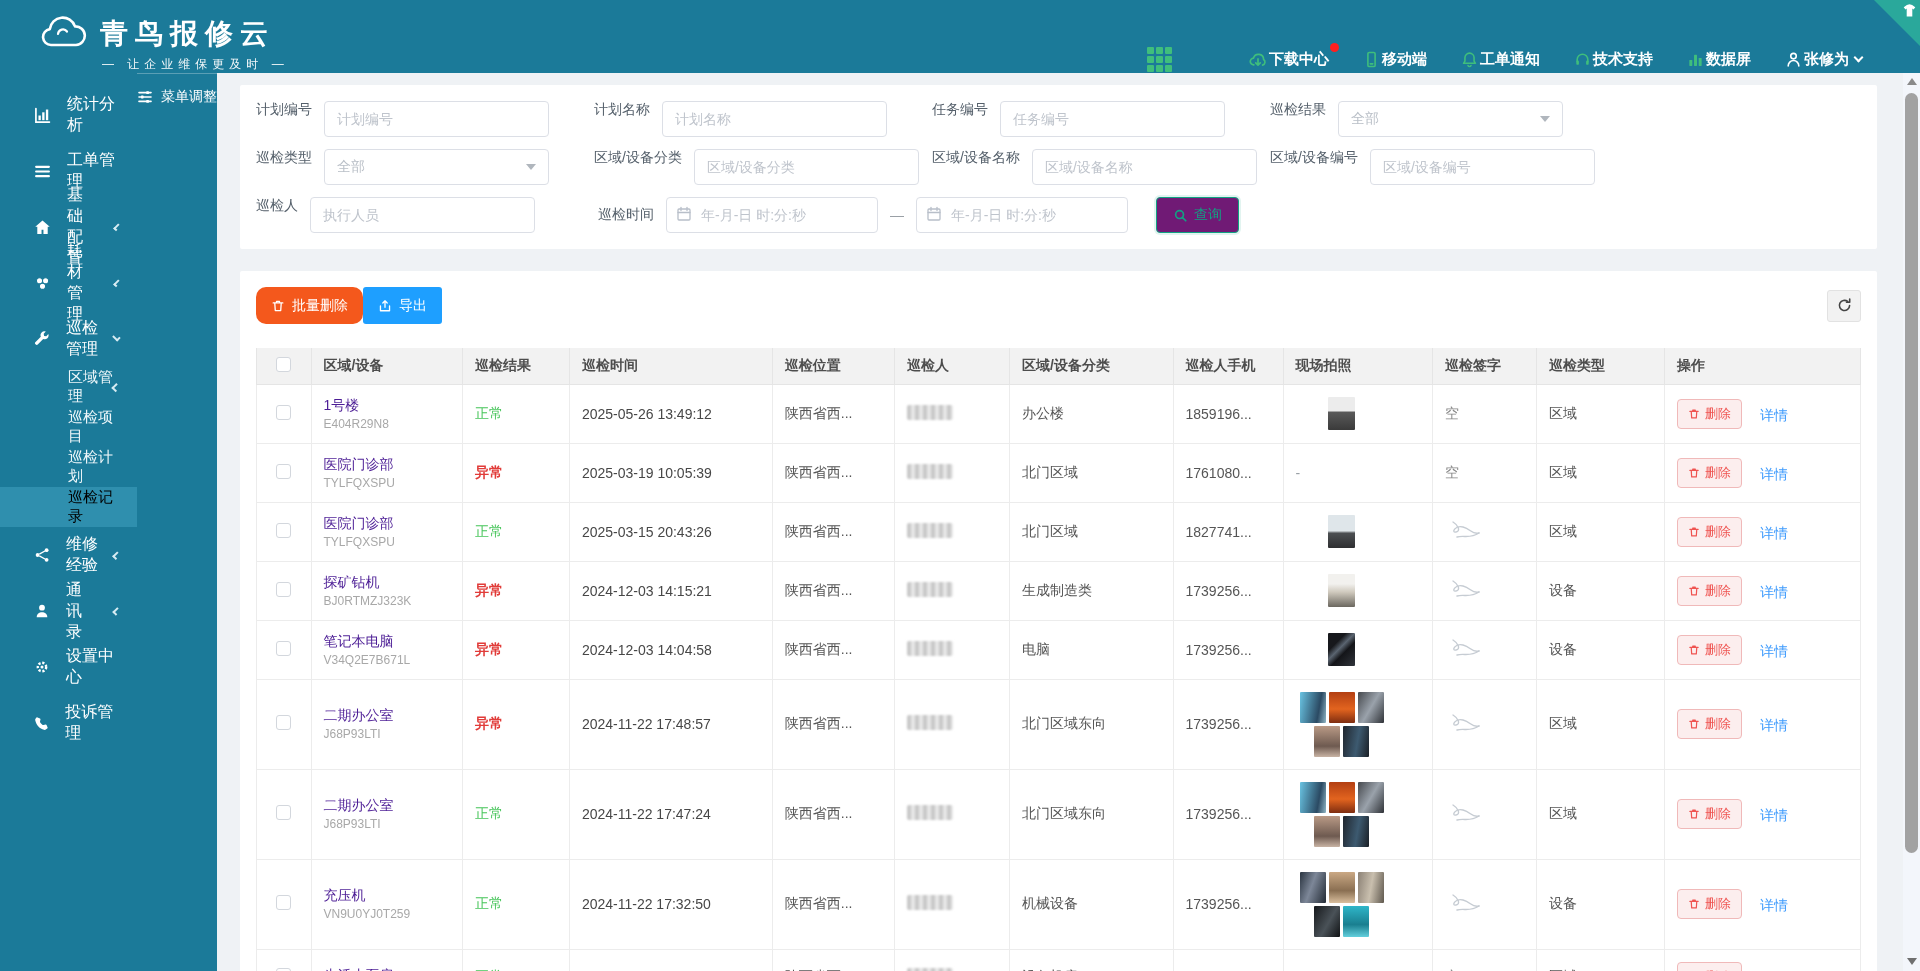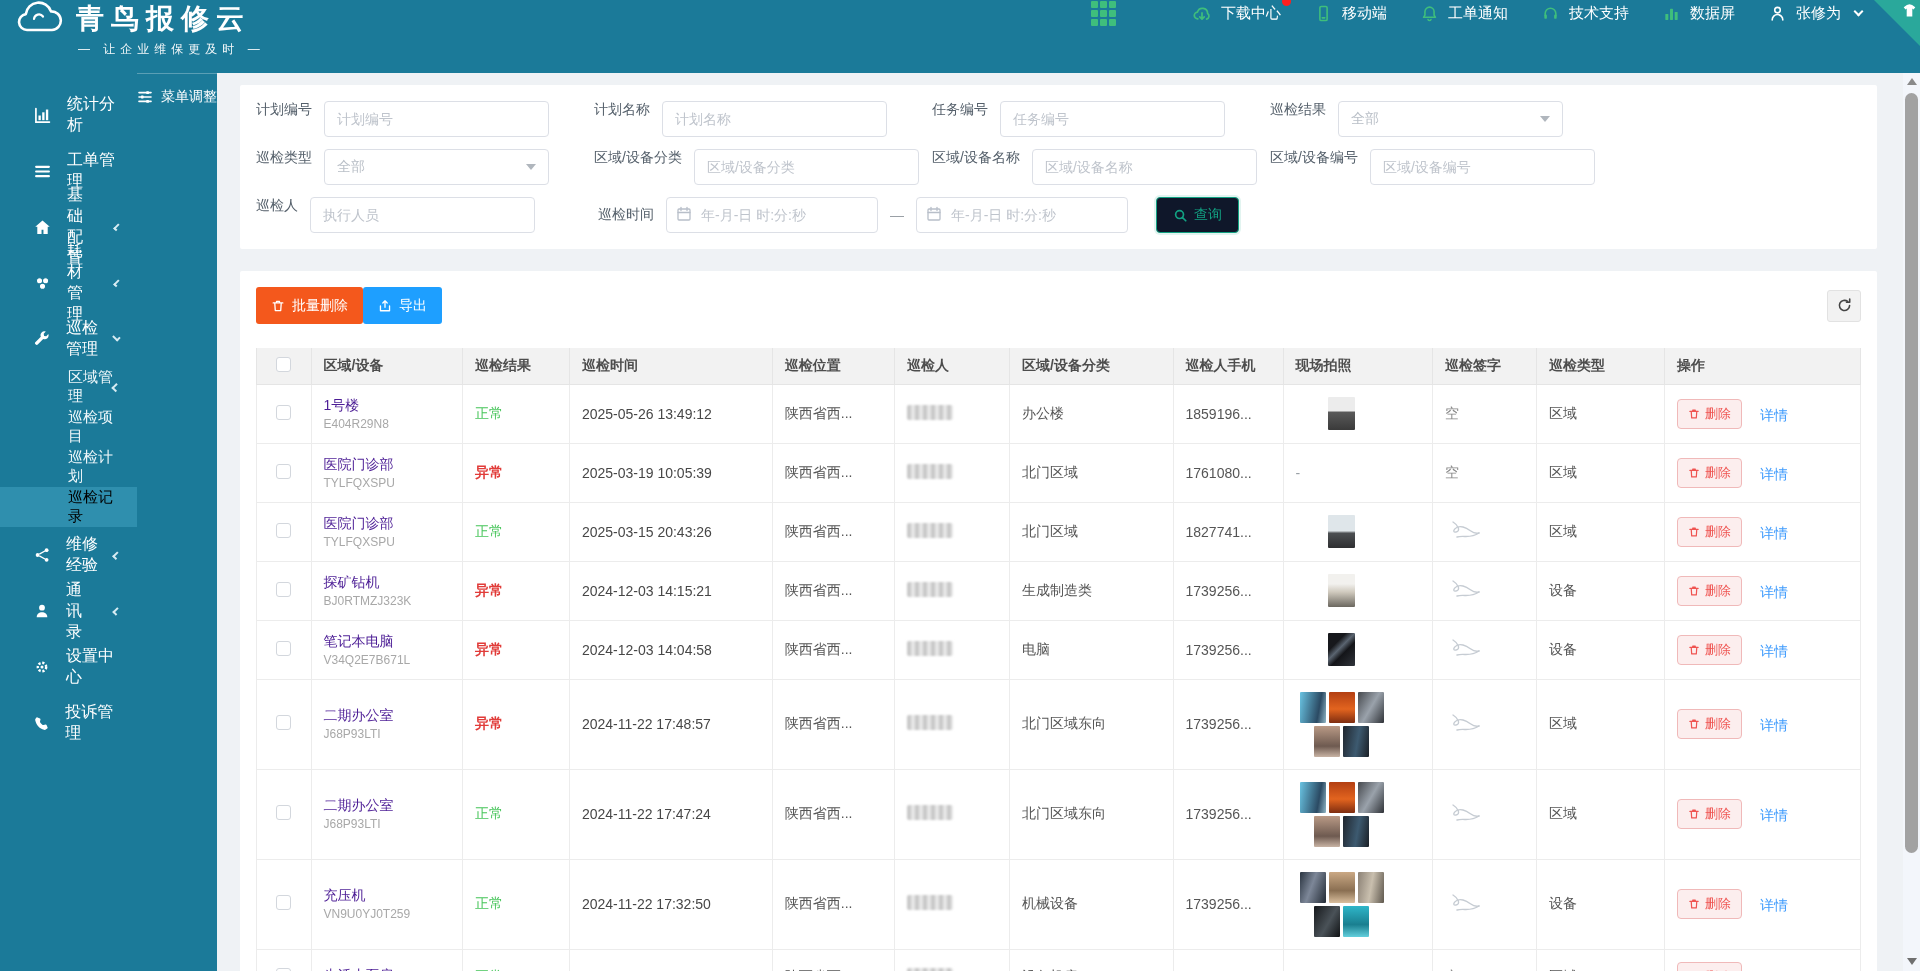--- a/index.html
+++ b/index.html
@@ -2,27 +2,27 @@
 <html><head>
 <meta charset="utf-8">
 <style>
   * { margin:0; padding:0; box-sizing:border-box; }
   html,body { width:1920px; height:971px; overflow:hidden; font-family:"Liberation Sans","DejaVu Sans",sans-serif; background:#eff2f5; }
   :root{
     --teal:#1b7a99; --teal-active:#2f8fae; --green:#3fbe7c; --blue:#3e9bfd;
     --ok:#49c65c; --bad:#e13c39; --orange:#f4581c; --export:#1e9fff; --query:#12a182;
   }
   
-  .header{ position:absolute; top:0; left:0; width:1920px; height:73px; background:var(--teal); display:flex; align-items:flex-start; z-index:5;}
+  .header{ position:absolute; top:0; left:0; width:1920px; height:73px; background:var(--teal); display:flex; align-items:flex-end; z-index:5;padding-left:24px;}
   .logo{ display:flex; flex-direction:column; padding-left:14px; width:320px; color:#fff;}
   .logo-top{ display:flex; align-items:center; gap:10px;}
   .logo-text{ font-size:28px; font-weight:bold; letter-spacing:7px;}
   .tagline{ font-size:12px; letter-spacing:5px; margin-top:3px; padding-left:64px; opacity:.95;}
   .topnav{ margin-left:auto; display:flex; align-items:center; gap:34px; padding-right:58px; color:#fff; font-size:15px;}
-  .navitem{ display:flex; align-items:center; gap:10px; cursor:pointer; position:relative;}
+  .navitem{ display:flex; align-items:center; gap:2px; cursor:pointer; position:relative;font-weight:bold;}
   .navitem .ic{ color:var(--green); display:flex;}
   .grid-btn{ margin-right:42px; display:flex; cursor:pointer;}
   .badge-dot{ position:absolute; top:-7px; right:-10px; width:9px; height:9px; border-radius:50%; background:#ff1f1f;}
   .chev-down{ width:7px; height:7px; border-left:2px solid #fff; border-bottom:2px solid #fff; transform:rotate(-45deg); margin-left:4px; margin-top:-4px;}
   .corner-ribbon{ position:absolute; top:0; right:0; width:0; height:0; border-top:46px solid #2aa89b; border-left:46px solid transparent; z-index:9; cursor:pointer;}
   .corner-ribbon svg{ position:absolute; top:-42px; right:3px;}
   
   .sidebar{ position:absolute; top:73px; left:0; bottom:0; width:217px; background:var(--teal); color:#fff; display:flex; flex-direction:row; z-index:4;}
   .menu{ flex:1; padding-top:14px; overflow:hidden;}
   .mi{ height:56px; display:flex; align-items:center; padding:0 18px 0 34px; font-size:16px; cursor:pointer; gap:16px;}
@@ -44,26 +44,26 @@
   .fin{ width:225px; height:36px; border:1px solid #dcdfe6; border-radius:4px; padding:0 12px; font-size:14px; color:#333; outline:none; font-family:inherit;}
   .fin::placeholder{ color:#bfc4cc;}
   .fselect{ width:225px; height:36px; border:1px solid #dcdfe6; border-radius:4px; padding:0 12px; display:flex; align-items:center; color:#b9bfc7; font-size:14px; cursor:pointer; background:#fff;}
   .caret{ margin-left:auto; width:0; height:0; border-left:5px solid transparent; border-right:5px solid transparent; border-top:6px solid #b0b6bd;}
   .date-wrap{ position:relative; width:212px;}
   .date-wrap .fin{ width:212px; padding-left:34px;}
   .date-wrap .cal{ position:absolute; left:10px; top:9px; color:#b8bfc9;}
   .rsep{ margin:0 12px; color:#9aa0a6; font-size:14px;}
   .g-time{ display:flex; align-items:center;}
   .g-time .flabel{ margin-left:4px;}
-  .qbtn{ margin-left:28px; height:36px; padding:0 16px; background:#0f172a; border:1px solid var(--query); color:var(--query); border-radius:4px; font-size:14px; display:flex; align-items:center; gap:6px; cursor:pointer; box-shadow:0 0 0 2px rgba(18,161,130,.12); font-family:inherit;}
+  .qbtn{ margin-left:28px; height:36px; padding:0 16px; background:#701a75; border:1px solid var(--query); color:var(--query); border-radius:4px; font-size:14px; display:flex; align-items:center; gap:6px; cursor:pointer; box-shadow:0 0 0 2px rgba(18,161,130,.12); font-family:inherit;}
   
   .tcard{ margin-top:22px; padding:16px 16px 0 16px; min-height:700px;}
   .toolbar{ display:flex; align-items:center; margin-bottom:24px;}
   .btn{ height:37px; border:none; border-radius:3px; color:#fff; font-size:14px; display:flex; align-items:center; gap:7px; padding:0 15px; cursor:pointer; font-family:inherit;}
-  .btn-del{ background:var(--orange);}
+  .btn-del{ background:var(--orange);border-radius:10px;}
   .btn-exp{ background:var(--export); }
   .refresh{ margin-left:auto; width:34px; height:32px; background:#f2f2f2; border:1px solid #e2e2e2; border-radius:3px; display:flex; align-items:center; justify-content:center; cursor:pointer; color:#444;}
   table{ width:100%; border-collapse:collapse; table-layout:fixed;}
   thead th{ background:#f2f2f2; height:36px; font-size:14px; color:#4d4d4d; text-align:left; padding:0 12px; font-weight:700; border:1px solid #e5e5e5; border-top:none;}
   thead th:first-child{ text-align:center; padding:0;}
   tbody td{ border:1px solid #ececec; font-size:14px; color:#555; padding:12px 12px; vertical-align:middle; background:#fff;}
   tbody td:first-child{ text-align:center; padding:12px 0;}
   .checkbox{ display:inline-block; width:15px; height:15px; border:1px solid #d3d7dd; border-radius:3px; background:#fff; cursor:pointer;}
   .nm{ color:#4c1d95;}
   .cd{ color:#a8a8a8; font-size:12px; margin-top:2px;}

